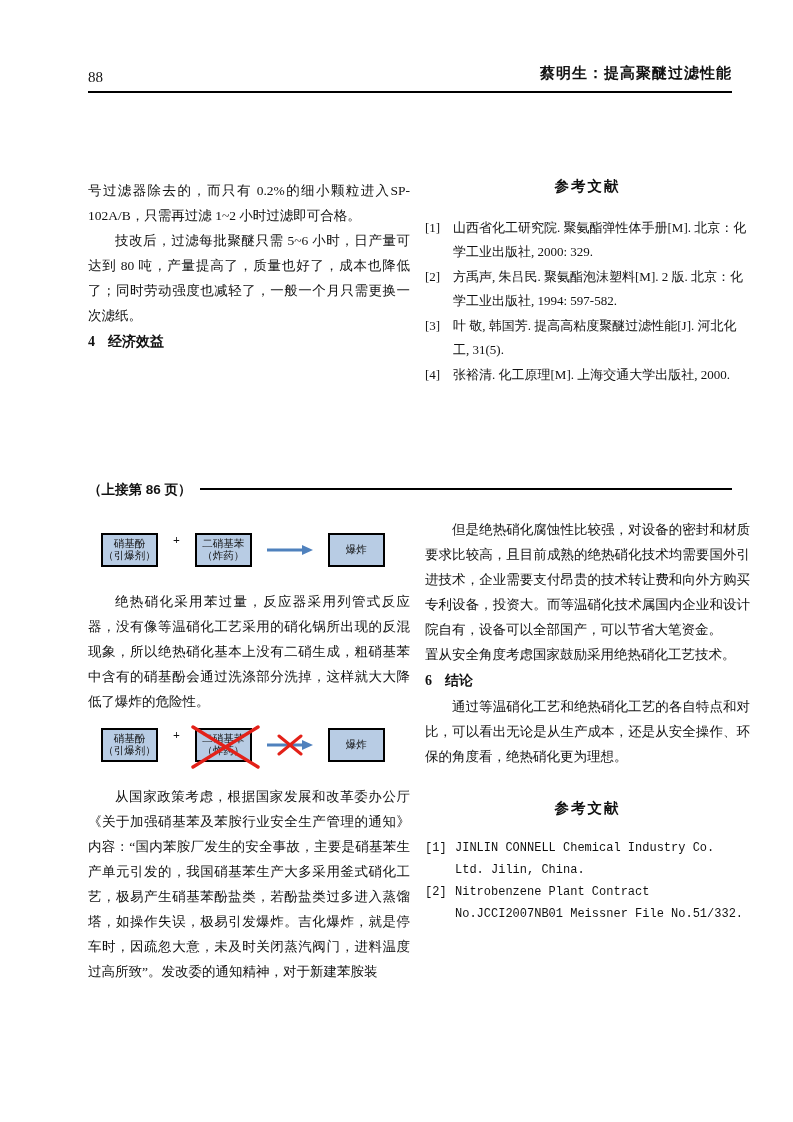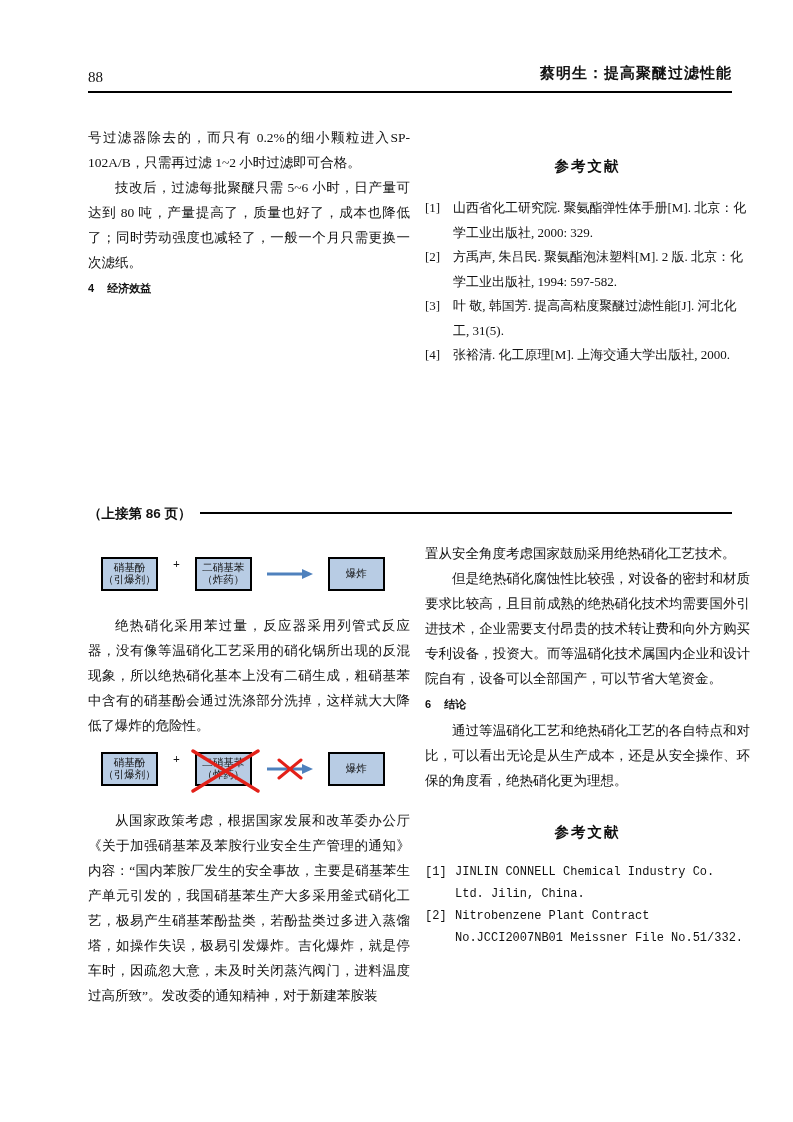--- a/index.html
+++ b/index.html
@@ -26,36 +26,36 @@
     font-size:15px;
   }
   .running-title {
     text-align:right;
     font-size:15px;
     font-weight:bold;
     letter-spacing:1px;
   }
   
   .cols { display:flex; gap:15px; }
-  .cols-top { margin-top:32px; min-height:330px; align-items:flex-start; }
+  .cols-top { margin-top:8px; min-height:330px; align-items:center; }
   .cols-bottom { margin-top:18px; align-items:flex-start; }
   .col-left  { width:322px; flex:none; }
   .col-right { width:325px; flex:none; }
   
   .body-p {
     margin:0;
     font-size:13.5px;
     line-height:25px;
     text-align:justify;
   }
   .indent { text-indent:2em; }
   .section-heading {
     margin:1px 0;
-    font-family:Liberation Sans, sans-serif;
-    font-size:11px;
+    font-family:Liberation Serif, serif;
+    font-size:14px;
     font-weight:bold;
     line-height:25px;
   }
   .section-heading .sec-num { margin-right:13px; }
   
   .refs-title {
     margin-top:32px;
     margin-bottom:20px;
     text-align:center;
     font-family:"Liberation Sans","DejaVu Sans",sans-serif;
@@ -231,22 +231,22 @@
         </span>
         <div class="flow-box">
           <span>爆炸</span>
         </div>
       </div>
 
       <p class="body-p indent">从国家政策考虑，根据国家发展和改革委办公厅《关于加强硝基苯及苯胺行业安全生产管理的通知》内容：“国内苯胺厂发生的安全事故，主要是硝基苯生产单元引发的，我国硝基苯生产大多采用釜式硝化工艺，极易产生硝基苯酚盐类，若酚盐类过多进入蒸馏塔，如操作失误，极易引发爆炸。吉化爆炸，就是停车时，因疏忽大意，未及时关闭蒸汽阀门，进料温度过高所致”。发改委的通知精神，对于新建苯胺装</p>
     </div>
 
     <div class="col-right">
+      <p class="body-p indent">但是绝热硝化腐蚀性比较强，对设备的密封和材质要求比较高，且目前成熟的绝热硝化技术均需要国外引进技术，企业需要支付昂贵的技术转让费和向外方购买专利设备，投资大。而等温硝化技术属国内企业和设计院自有，设备可以全部国产，可以节省大笔资金。</p>
       <p class="body-p">置从安全角度考虑国家鼓励采用绝热硝化工艺技术。</p>
-      <p class="body-p indent">但是绝热硝化腐蚀性比较强，对设备的密封和材质要求比较高，且目前成熟的绝热硝化技术均需要国外引进技术，企业需要支付昂贵的技术转让费和向外方购买专利设备，投资大。而等温硝化技术属国内企业和设计院自有，设备可以全部国产，可以节省大笔资金。</p>
       <div class="section-heading">
         <span class="sec-num">6</span><span>结论</span>
       </div>
       <p class="body-p indent">通过等温硝化工艺和绝热硝化工艺的各自特点和对比，可以看出无论是从生产成本，还是从安全操作、环保的角度看，绝热硝化更为理想。</p>
 
       <div class="refs-title refs-title-2">参考文献</div>
       <div class="refs-en">
         <div class="ref-item">
           <span class="ref-num">[1]</span>
           <span class="ref-text">JINLIN CONNELL Chemical Industry Co. Ltd. Jilin, China.</span>

